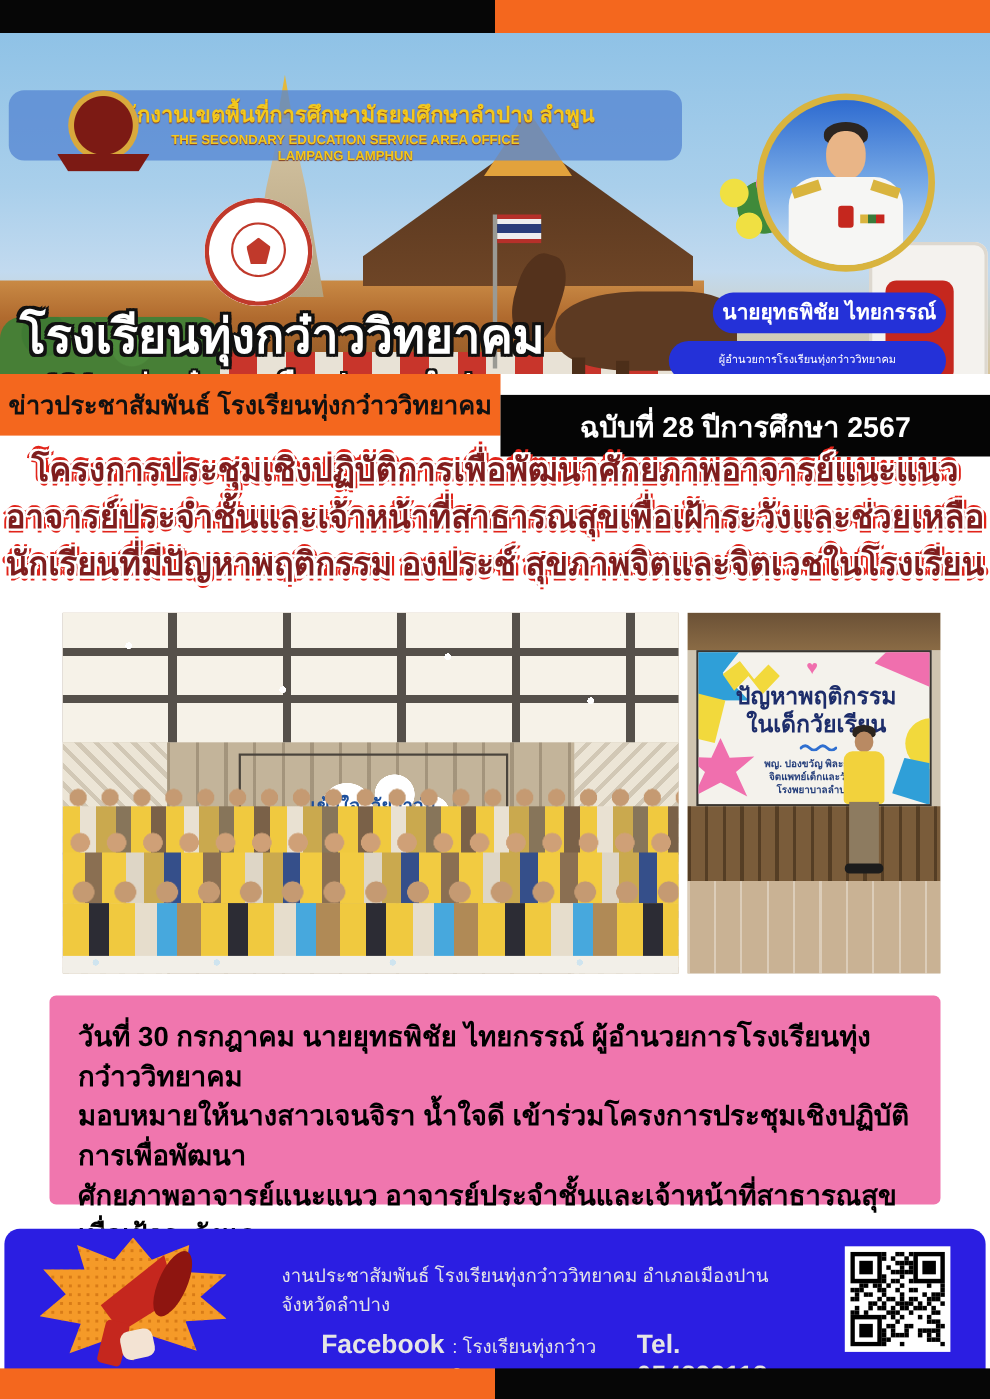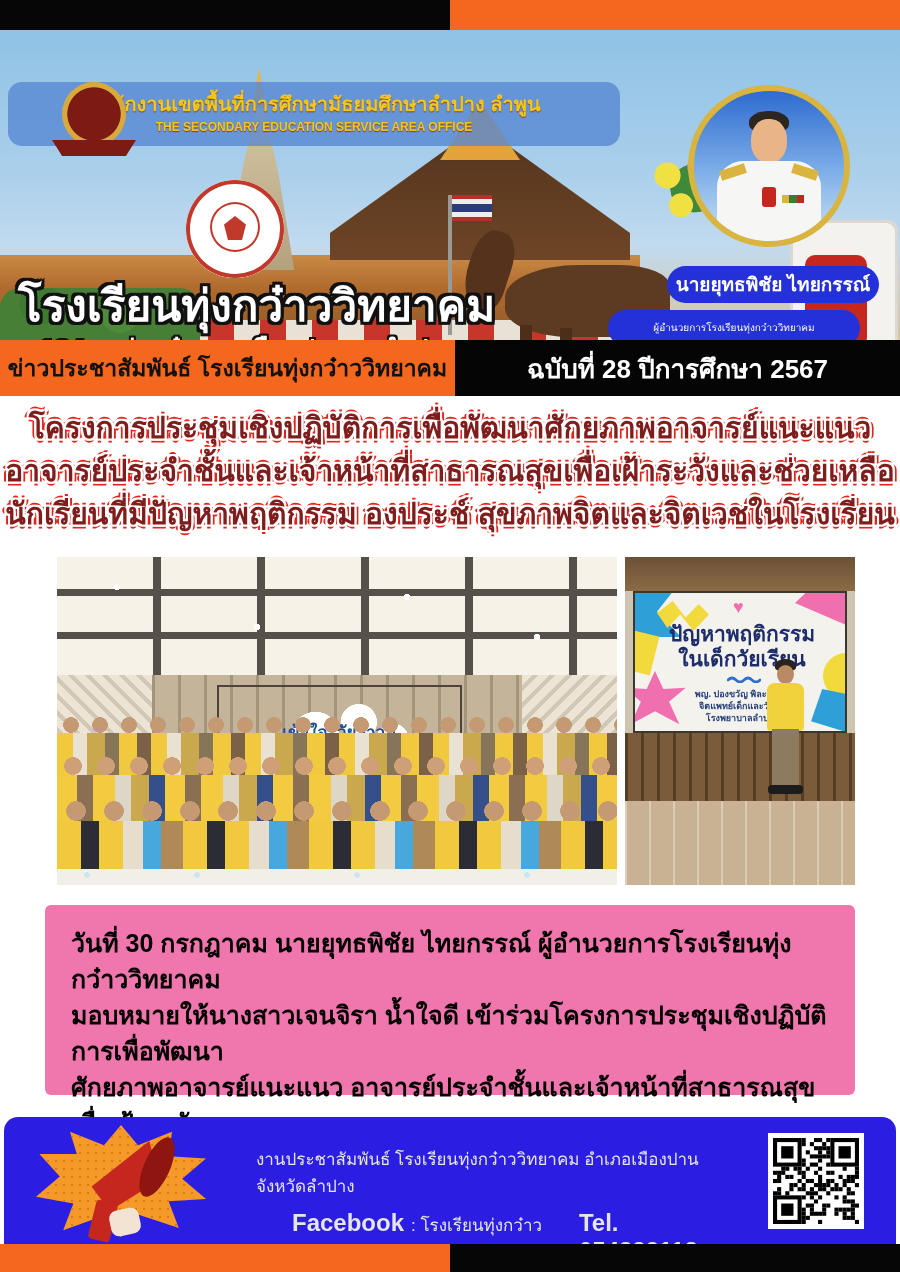--- a/index.html
+++ b/index.html
@@ -62,34 +62,34 @@
             border:6px solid #d9b43e; background:linear-gradient(180deg,#2e6bd0 0%,#7fb0e8 55%,#cfe3f4 100%); overflow:hidden; }
   .p-head { position:absolute; left:57px; top:28px; width:36px; height:44px; border-radius:46%; background:#e9b587; }
   .p-hair { position:absolute; left:55px; top:20px; width:40px; height:22px; border-radius:50% 50% 40% 40%; background:#2c2520; }
   .p-body { position:absolute; left:23px; top:70px; width:104px; height:84px; border-radius:26px 26px 0 0; background:#f6f6f4; }
   .p-epaulet-l,.p-epaulet-r { position:absolute; top:76px; width:26px; height:10px; background:#d9b43e; transform:rotate(-18deg); }
   .p-epaulet-l { left:26px; } .p-epaulet-r { left:98px; transform:rotate(18deg); }
   .p-medal { position:absolute; left:68px; top:96px; width:14px; height:20px; background:#c5271e; border-radius:3px; }
   .p-badge { position:absolute; left:88px; top:104px; width:22px; height:8px; background:linear-gradient(90deg,#d9b43e 0 33%,#3a7a3a 33% 66%,#c5271e 66%); }
 
   .pill { position:absolute; background:#2431D8; border-radius:19px; color:#fff; text-align:center; }
-  .pill1 { left:667px; top:236px; width:212px; height:37px; font-size:19px; font-weight:bold; line-height:37px; }
+  .pill1 { left:648px; top:236px; width:212px; height:37px; font-size:19px; font-weight:bold; line-height:37px; }
   .pill2 { left:608px; top:280px; width:252px; height:36px; font-size:10px; line-height:36px; }
 
   .school-name { position:absolute; left:18px; top:240px; font-size:44px; font-weight:bold; color:#fff;
             text-shadow:-3px -3px 0 #111,3px -3px 0 #111,-3px 3px 0 #111,3px 3px 0 #111,0 3px 0 #111,0 -3px 0 #111,3px 0 0 #111,-3px 0 0 #111; }
   .school-addr { position:absolute; left:40px; top:298px; font-size:27px; font-weight:bold; color:#fff;
             text-shadow:-2px -2px 0 #111,2px -2px 0 #111,-2px 2px 0 #111,2px 2px 0 #111,0 2px 0 #111,0 -2px 0 #111,2px 0 0 #111,-2px 0 0 #111; }
 
   
   .issue-bar { position:absolute; left:0; top:340px; width:900px; height:56px; display:flex; }
   .issue-left { width:455px; height:56px; background:#F4671E; color:#111; font-size:23px; font-weight:bold;
             display:flex; align-items:center; justify-content:center; }
   .issue-right { width:445px; height:56px; background:#050505; color:#fff; font-size:26px; font-weight:bold;
-            display:flex; align-items:center; justify-content:center; }
+            display:flex; align-items:center; justify-content:center;margin-top:19px; }
 
   
   .headline { position:absolute; left:0; top:406px; width:900px; text-align:center; }
   .headline div { font-size:30px; font-weight:bold; line-height:43px; color:#7f1d1d;
             text-shadow:-2px -2px 0 #fff,2px -2px 0 #fff,-2px 2px 0 #fff,2px 2px 0 #fff,0 2px 0 #fff,0 -2px 0 #fff,2px 0 0 #fff,-2px 0 0 #fff,
                         -4px 0 0 #E2241A,4px 0 0 #E2241A,0 -4px 0 #E2241A,0 4px 0 #E2241A; }
 
   
   .photo { position:absolute; top:557px; height:328px; overflow:hidden; background:#cfc4b0; }
   .photo-left { left:57px; width:560px; }
@@ -198,20 +198,21 @@
     <div class="horse"></div>
     <div class="horse-head"></div>
     <div class="horse-leg" style="left:520px;top:295px;"></div>
     <div class="horse-leg" style="left:560px;top:298px;"></div>
     <div class="horse-leg" style="left:620px;top:296px;"></div>
     <div class="flowers"></div>
 
     <div class="office-banner">
       <div class="l1">สำนักงานเขตพื้นที่การศึกษามัธยมศึกษาลำปาง ลำพูน</div>
       <div class="l2">THE SECONDARY EDUCATION SERVICE AREA OFFICE</div>
+      <div class="l3">LAMPANG LAMPHUN</div>
     </div>
 
     <div class="seal"></div>
     <div class="seal-ribbon"></div>
 
     <div class="school-logo"></div>
     <div class="school-logo-inner"></div>
     <div class="school-logo-mark"></div>
 
     <div class="portrait">

